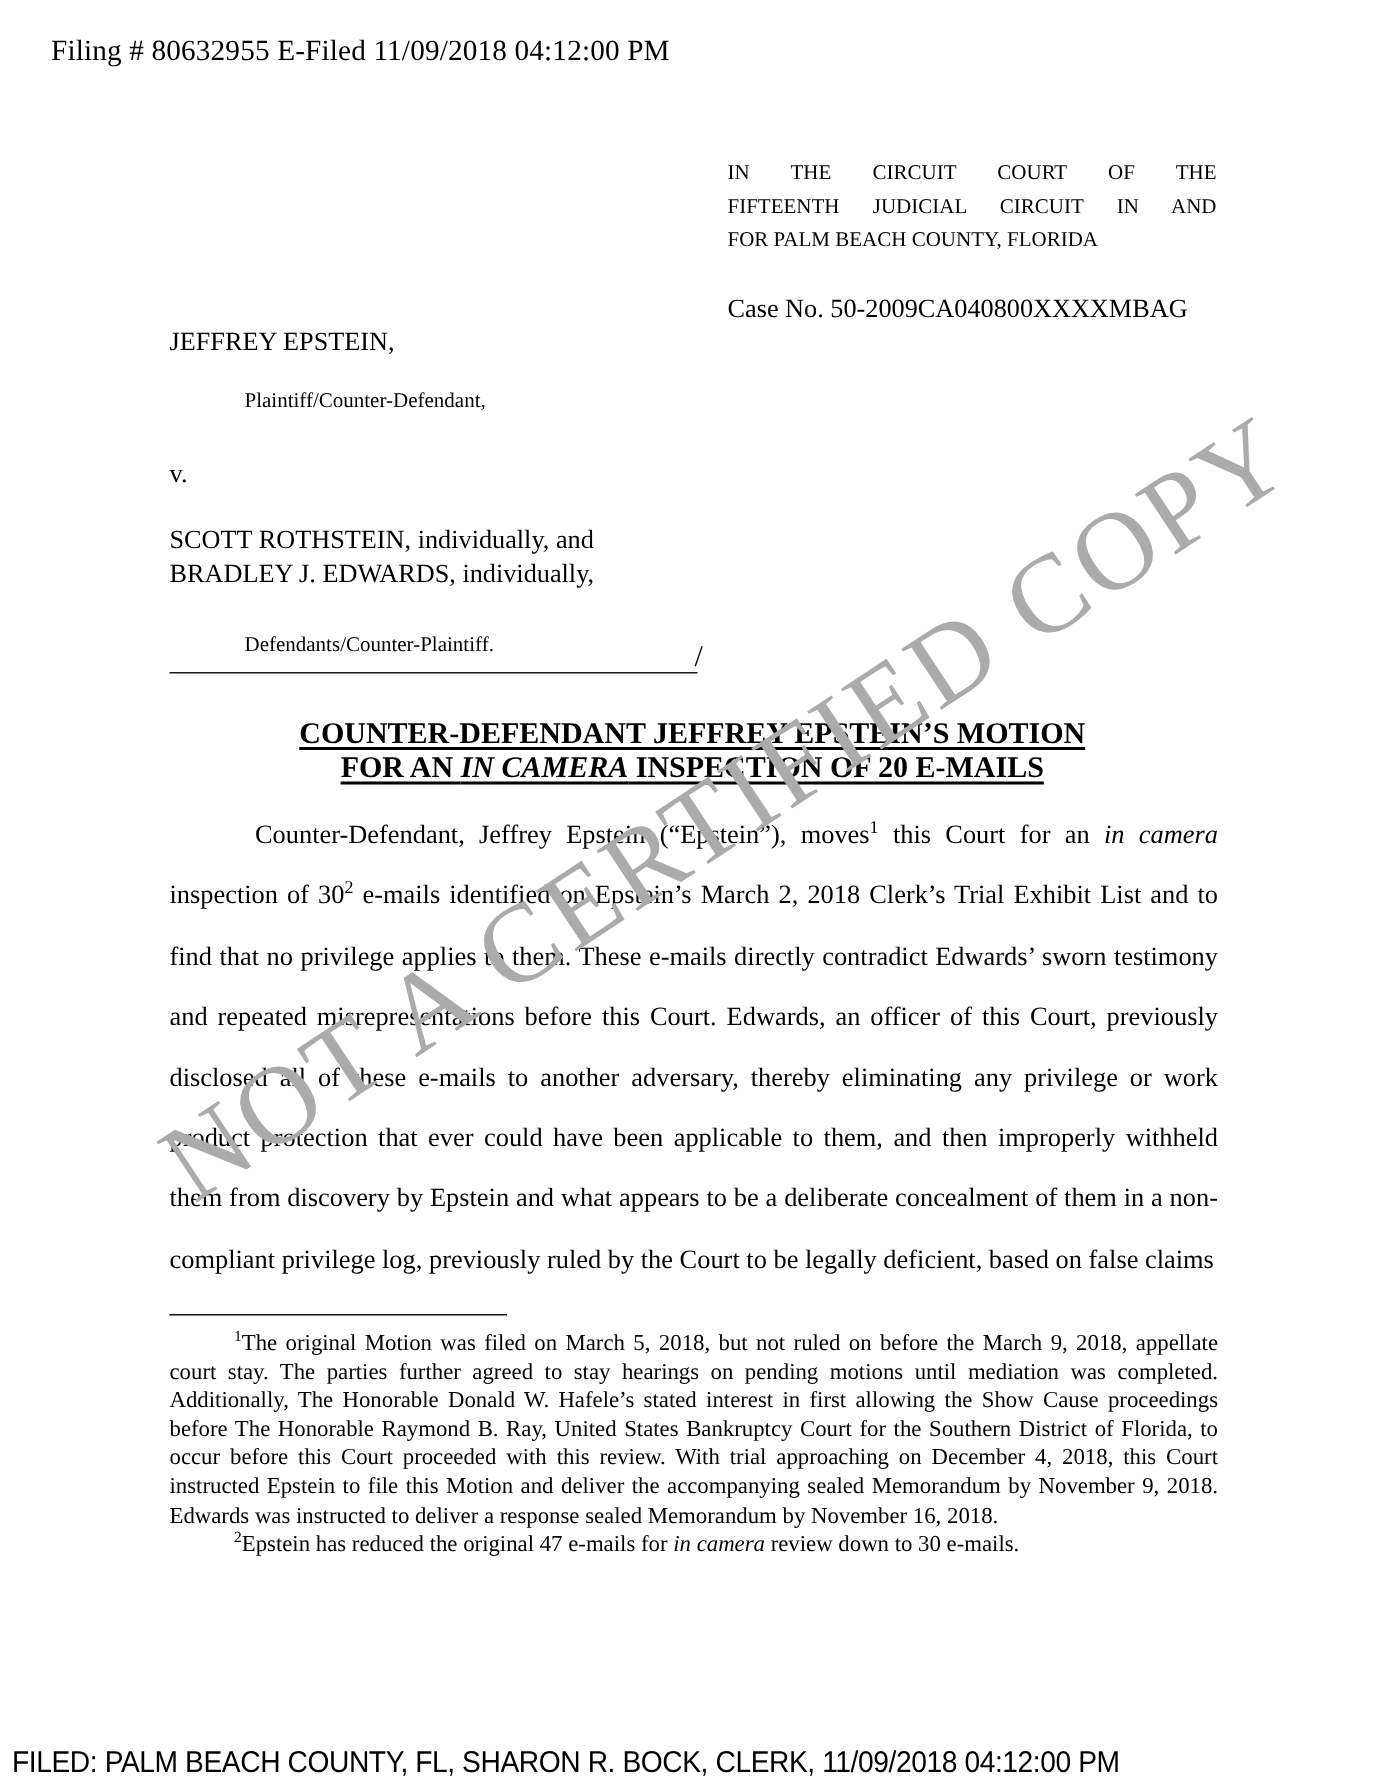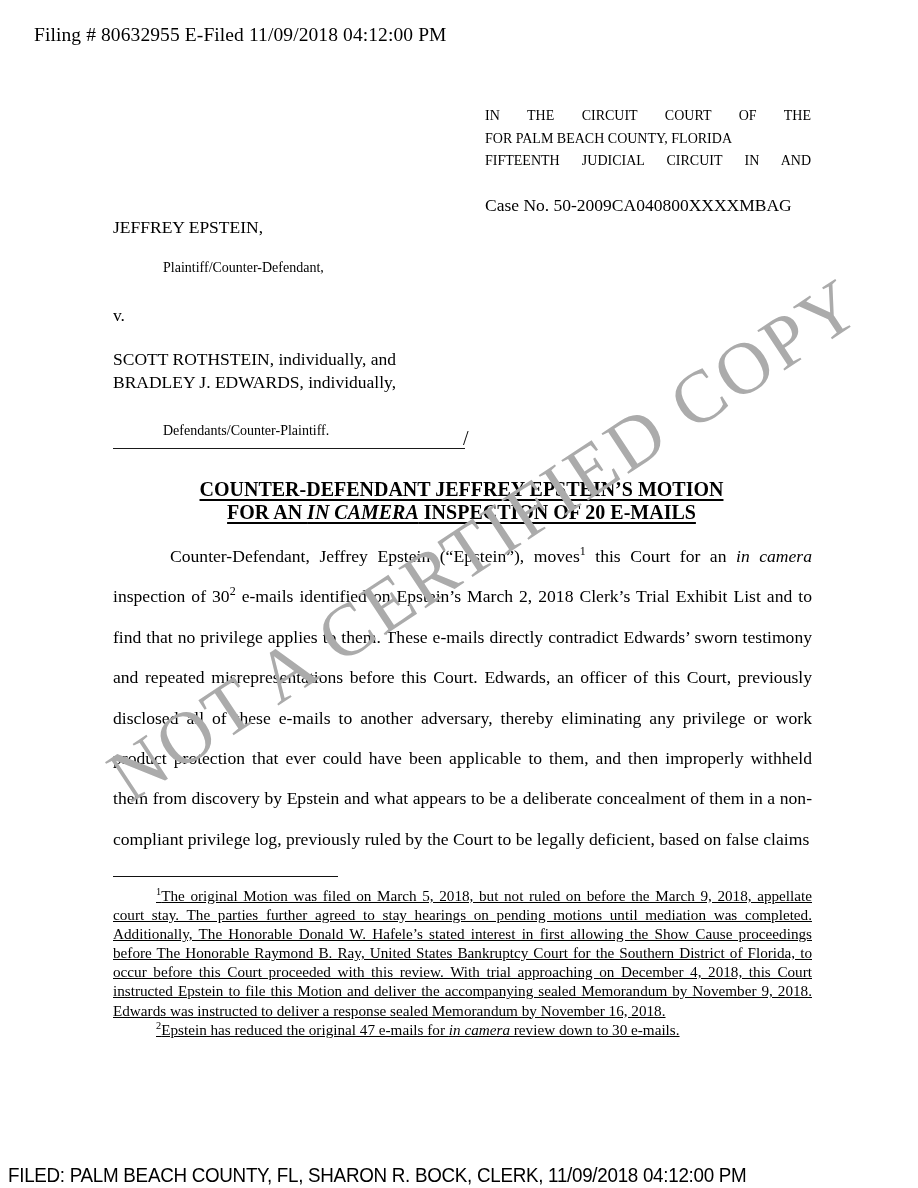--- a/index.html
+++ b/index.html
@@ -140,21 +140,20 @@
     top: 886px;
     width: 699px;
     font-size: 15.2px;
     line-height: 19.1px;
     text-align: justify;
   }
   .footnotes p {
     margin: 0;
     text-indent: 43px;
     text-align: justify;
-    text-decoration: underline;
   }
   .footnotes p.last { text-indent: 43px; }
   .footnotes i { font-style: italic; }
 
   
   .watermark {
     position: absolute;
     left: 50px;
     top: 520px;
     width: 800px;
@@ -184,22 +183,22 @@
 </style>
 </head>
 <body>
 
 <div class="page">
 
   <div class="efile-header">Filing # 80632955 E-Filed 11/09/2018 04:12:00 PM</div>
 
   <div class="court-block">
     <span class="ln j">IN THE CIRCUIT COURT OF THE</span>
+    <span class="ln j">FIFTEENTH JUDICIAL CIRCUIT IN AND</span>
     <span class="ln">FOR PALM BEACH COUNTY, FLORIDA</span>
-    <span class="ln j">FIFTEENTH JUDICIAL CIRCUIT IN AND</span>
   </div>
 
   <div class="case-no">Case No. 50-2009CA040800XXXXMBAG</div>
 
   <div class="party-name" id="plaintiff-name">JEFFREY EPSTEIN,</div>
   <div class="party-role" id="plaintiff-role">Plaintiff/Counter-Defendant,</div>
   <div class="party-name" id="versus">v.</div>
   <div class="party-name" id="defendant-names">
     <span>SCOTT ROTHSTEIN, individually, and</span><br>
     <span>BRADLEY J. EDWARDS, individually,</span>

